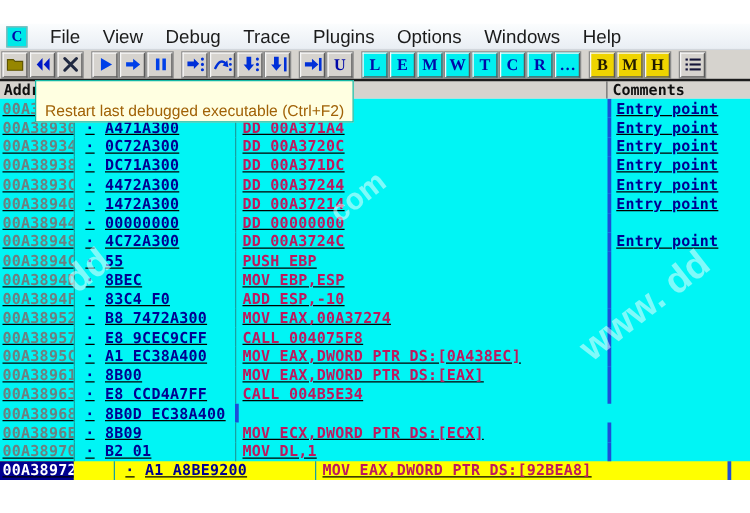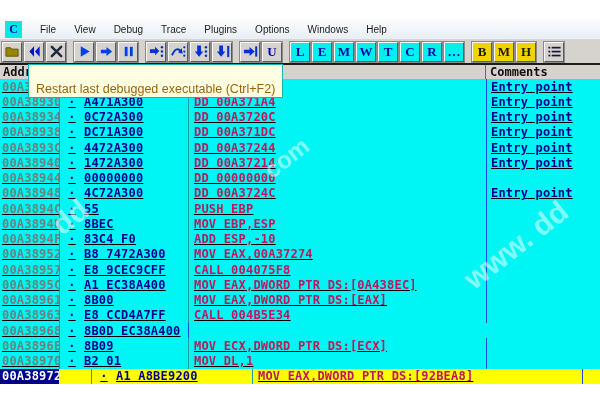--- a/index.html
+++ b/index.html
@@ -6,21 +6,21 @@
   .screen{position:relative;width:600px;height:410px;background:#ffffff;overflow:hidden;
           font-family:"Liberation Sans",sans-serif;}
 
   
   .menubar{position:absolute;top:19px;left:0;right:0;height:21px;
            background:linear-gradient(#fbfdfe,#e9eef4);border-bottom:1px solid #d2d7dd;
            display:flex;align-items:center;padding-left:5px;box-sizing:border-box;}
   .cicon{width:15px;height:15px;background:#00e8e8;border:1px solid #8fb2b2;
          color:#0008a8;font-weight:bold;font-family:"Liberation Serif",serif;font-size:12px;
          display:flex;align-items:center;justify-content:center;margin-right:9px;flex:none;}
-  .menu-item{padding:2px 9px;font-size:10px;color:#1b1b1b;white-space:nowrap;cursor:default;}
+  .menu-item{padding:2px 9px;font-size:15px;color:#1b1b1b;white-space:nowrap;cursor:default;}
 
   
   .toolbar{position:absolute;top:40px;left:0;right:0;height:23px;background:#d6d3ce;
            display:flex;align-items:center;padding-left:2px;box-sizing:border-box;}
   .tgroup{display:flex;gap:2px;margin-right:8px;}
   .tb{width:20px;height:20px;box-sizing:border-box;background:#d6d3ce;
       border:1px solid;border-color:#f8f8f8 #5a5a5a #5a5a5a #f8f8f8;
       box-shadow:0 0 0 1px #8a8a8a;display:flex;align-items:center;justify-content:center;
       padding:0;cursor:pointer;}
   .tb svg{display:block;}
@@ -48,21 +48,21 @@
         font:bold 12px "DejaVu Sans Mono",monospace;letter-spacing:0.2px;cursor:default;text-decoration:underline;}
   .c-addr{width:59px;box-sizing:border-box;padding-left:2px;color:#6c8080;
           overflow:hidden;white-space:nowrap;flex:none;height:100%;display:flex;align-items:center;}
   .c-hex{width:129px;box-sizing:border-box;border-left:1px solid #18a0a0;color:#000090;
          overflow:hidden;white-space:nowrap;flex:none;display:flex;height:100%;align-items:center;}
   .bullet{width:12px;margin-left:6px;text-align:center;flex:none;}
   .hextxt{margin-left:6px;white-space:nowrap;}
   .c-cmd{width:298px;box-sizing:border-box;border-left:1px solid #18a0a0;padding-left:5px;
          color:#be185d;overflow:hidden;white-space:nowrap;flex:none;height:100%;
          display:flex;align-items:center;}
-  .c-com{width:114px;box-sizing:border-box;border-left:1px solid #1d4ed8;padding-left:4px;
+  .c-com{width:114px;box-sizing:border-box;border-left:3px solid #1d4ed8;padding-left:4px;
          color:#000090;overflow:hidden;white-space:nowrap;flex:none;height:100%;
          display:flex;align-items:center;}
   .drow.sel{background:#ffff00;gap:32px;}
   .drow.sel .c-addr{background:#000090;color:#ffffff;}
 
   
   .tooltip{position:absolute;top:64px;left:28px;height:21px;box-sizing:border-box;
            background:#ffffe1;border:1px solid #14b8a6;color:#a16207;
            font-size:12.5px;line-height:17px;padding:16px 7px;white-space:nowrap;z-index:10;}
 

